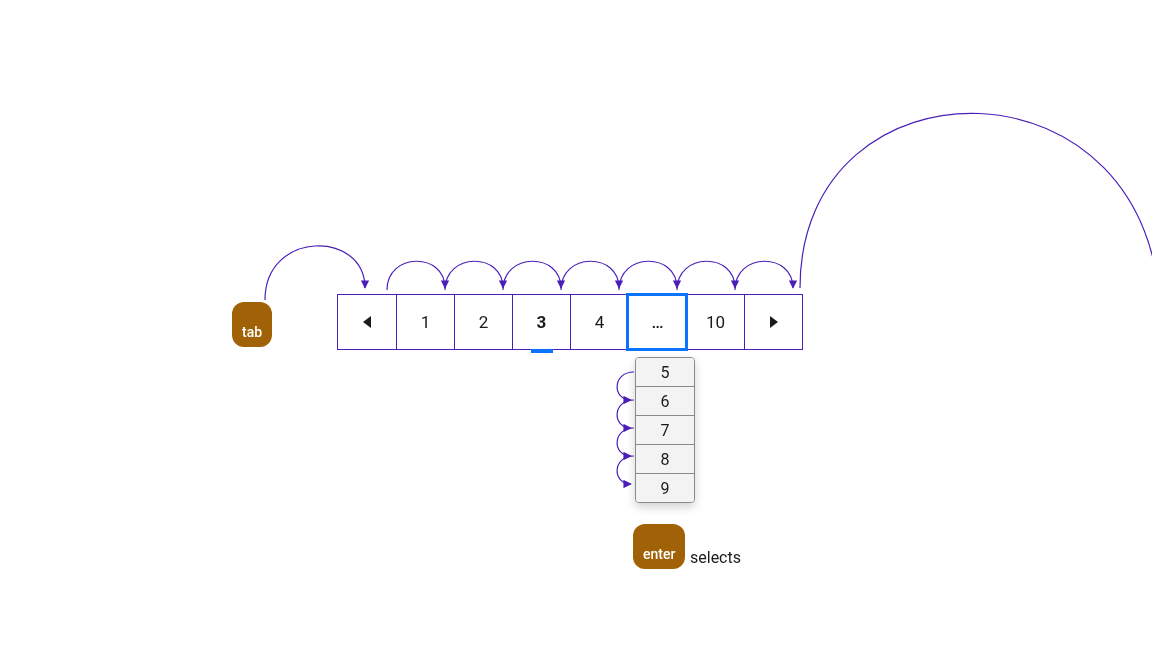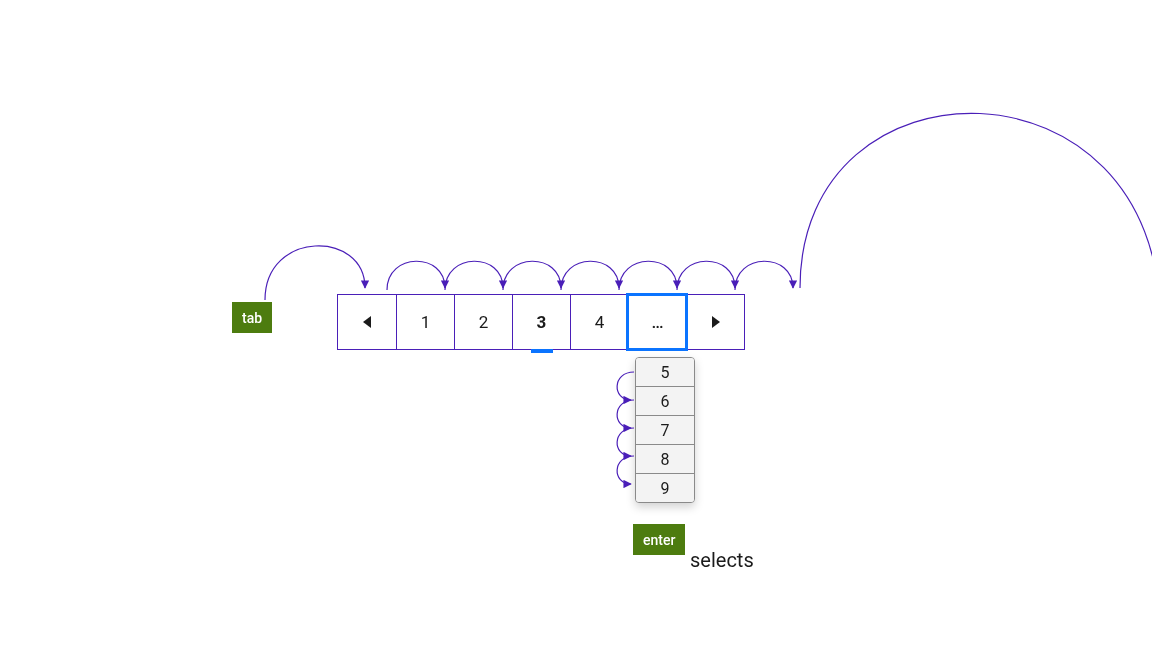--- a/index.html
+++ b/index.html
@@ -15,35 +15,35 @@
   }
   .stage {
     position: relative;
     width: 1152px;
     height: 648px;
   }
 
   
   .keychip {
     position: absolute;
-    background: #4d7c0f;
+    background: #a16207;
     color: #ffffff;
     font-size: 14px;
     line-height: 1;
-    padding: 9px 10px 8px 10px;
-    border-radius: 0;
+    padding: 23px 10px 8px 10px;
+    border-radius: 12px;
     font-weight: 500;
   }
   .keychip.tab   { left: 232px; top: 302px; }
   .keychip.enter { left: 633px; top: 524px; }
   .enter-label {
     position: absolute;
     left: 690px;
     top: 548px;
-    font-size: 20px;
+    font-size: 16px;
     color: #1b1b1b;
     text-align: center;
   }
 
   
   .pager {
     position: absolute;
     left: 337px;
     top: 294px;
     display: flex;
@@ -145,20 +145,23 @@
     <div class="cell current">
       <span>3</span>
     </div>
     <div class="cell">
       <span>4</span>
     </div>
     <div class="cell focused">
       <span>…</span>
     </div>
     <div class="cell">
+      <span>10</span>
+    </div>
+    <div class="cell">
       <span class="tri right"></span>
     </div>
   </div>
 
   <div class="dropdown">
     <div class="opt">
       <span>5</span>
     </div>
     <div class="opt">
       <span>6</span>

